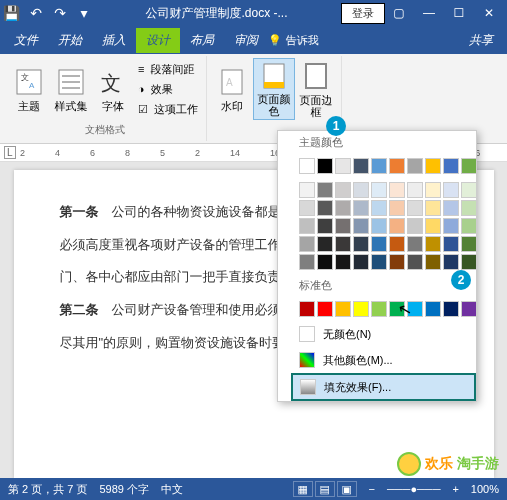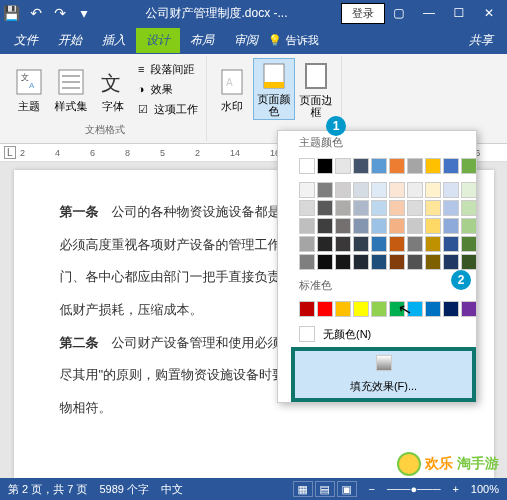--- a/index.html
+++ b/index.html
@@ -34,21 +34,21 @@
 .page .sec-title { font-weight: bold; }
 .statusbar { background: #2b579a; color: #fff; height: 22px; display: flex; align-items: center; padding: 1px 8px; font-size: 11px; gap: 12px; }
 .statusbar .spacer { flex: 1; }
 .statusbar .views { display: flex; gap: 2px; }
 .statusbar .vbtn { width: 20px; height: 16px; border: 1px solid rgba(255,255,255,0.3); display: flex; align-items: center; justify-content: center; }
 .color-popup { position: absolute; top: 130px; right: 30px; width: 200px; background: #fff; border: 1px solid #ccc; box-shadow: 2px 2px 8px rgba(0,0,0,0.3); z-index: 100; padding-left: 13px; }
 .color-popup .section-label { font-size: 11px; color: #666; padding: 4px 8px; }
 .color-grid { display: grid; grid-template-columns: repeat(10, 16px); gap: 2px; padding: 4px 8px; }
 .color-grid .sw { width: 16px; height: 16px; border: 1px solid #ccc; cursor: pointer; }
 .color-popup .menu-item { display: flex; align-items: center; gap: 8px; padding: 5px 8px; font-size: 11px; cursor: pointer; }
-.color-popup .menu-item.hover { background: #cce4f7; border: 4px solid #0f766e; padding: 4px 7px; flex-direction: column; }
+.color-popup .menu-item.hover { background: #cce4f7; border: 2px solid #0f766e; padding: 4px 7px; }
 .color-popup .menu-item .ic { width: 16px; height: 16px; border: 1px solid #ccc; }
 .badge { position: absolute; width: 20px; height: 20px; background: #0099cc; color: #fff; border-radius: 50%; display: flex; align-items: center; justify-content: center; font-size: 12px; font-weight: bold; z-index: 200; }
 .badge.b1 { top: 116px; left: 326px; }
 .badge.b2 { top: 270px; right: 36px; }
 .watermark { position: absolute; bottom: 24px; right: 8px; display: flex; align-items: center; gap: 4px; font-size: 14px; font-weight: bold; z-index: 50; }
 .watermark .logo { width: 24px; height: 24px; background: #ffd040; border-radius: 50%; border: 2px solid #7ac943; position: relative; }
 .watermark .t1 { color: #ff9900; }
 .watermark .t2 { color: #7ac943; }
 .cursor { position: absolute; top: 300px; right: 96px; z-index: 300; font-size: 16px; color: #000; transform: rotate(-15deg); }
 svg { display: block; }
@@ -184,24 +184,22 @@
     <span>22</span>
     <span>24</span>
     <span>26</span>
   </div>
 
 <div class="doc-area">
   <div class="page">
     <p><span class="sec-title">第一条</span>　<span>公司的各种物资设施设备都是………………进行和…</span></p>
     <p>必须高度重视各项财产设备的管理工作………这项工作</p>
     <p>门、各中心都应由部门一把手直接负责………进行爱护</p>
-    <p>低财产损耗，压缩成本。</p>
     <p><span class="sec-title">第二条</span>　<span>公司财产设备管理和使用必须贯彻"统一领导、分级管理、层层</span></p>
     <p>尽其用"的原则，购置物资设施设备时要有计划，采购、领用、报损手续</p>
-    <p>物相符。</p>
 
   </div>
 </div>
 
 <div class="color-popup">
   <div class="section-label">主题颜色</div>
   <div class="color-grid" id="theme-row1">
       <div class="sw" style="background: rgb(255, 255, 255);"></div>
       <div class="sw" style="background: rgb(0, 0, 0);"></div>
       <div class="sw" style="background: rgb(231, 230, 230);"></div>
@@ -275,20 +273,24 @@
       <div class="sw" style="background: rgb(0, 176, 80);"></div>
       <div class="sw" style="background: rgb(0, 176, 240);"></div>
       <div class="sw" style="background: rgb(0, 112, 192);"></div>
       <div class="sw" style="background: rgb(0, 32, 96);"></div>
       <div class="sw" style="background: rgb(112, 48, 160);"></div>
     </div>
   <div class="menu-item">
       <div class="ic" style="background:#fff"></div>
       <span>无颜色(N)</span>
     </div>
+  <div class="menu-item">
+      <div class="ic" style="background:linear-gradient(45deg,#f00,#0f0,#00f)"></div>
+      <span>其他颜色(M)...</span>
+    </div>
   <div class="menu-item hover">
       <div class="ic" style="background:linear-gradient(#fff,#888)"></div>
       <span>填充效果(F)...</span>
     </div>
 </div>
 
 <div class="badge b1">1</div>
 <div class="badge b2">2</div>
 <div class="cursor">↖</div>
 

